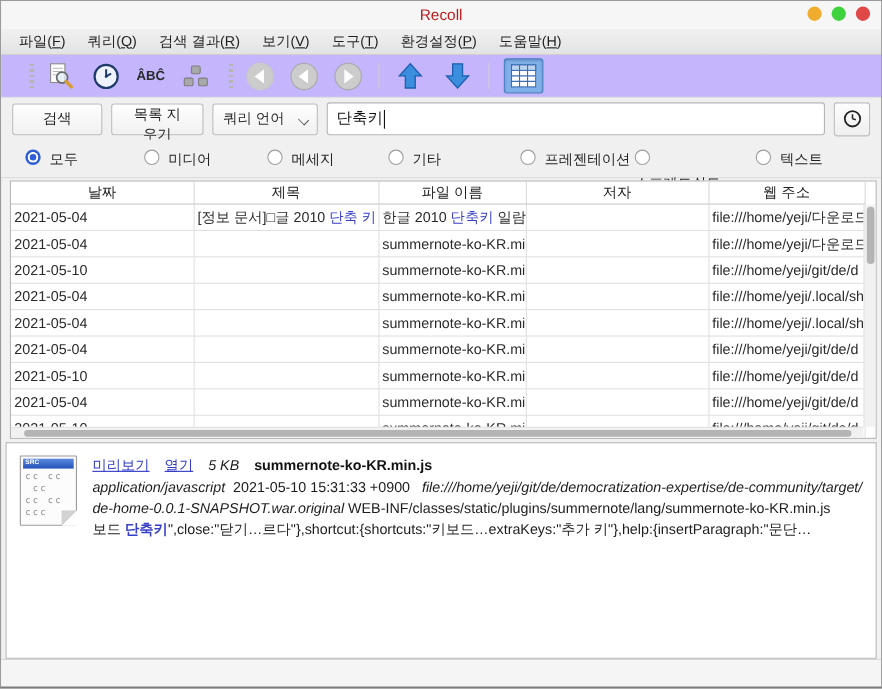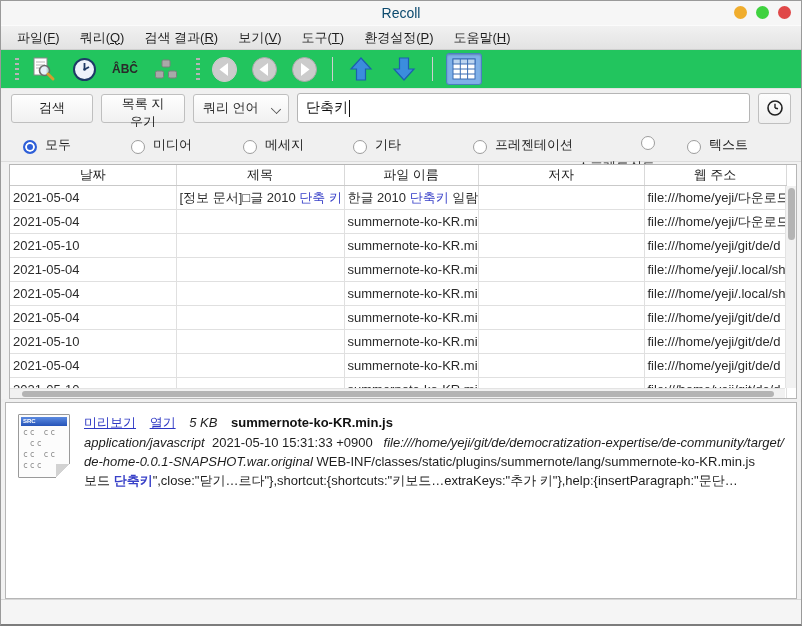--- a/index.html
+++ b/index.html
@@ -10,32 +10,32 @@
     background: #f2f2f2;
     border: 1px solid #9a9a9a;
     border-bottom: 2px solid #7c7c7c;
     overflow: hidden;
     position: relative;
     color: #2b2b2b;
   }
   
   .titlebar { height: 24px; background: #f6f6f6; position: relative;
     display: flex; align-items: center; justify-content: center; }
-  .titlebar .title { font-size: 14px; color: #0c4a6e; }
+  .titlebar .title { font-size: 14px; color: #b91c1c; }
   .win-controls { position: absolute; right: 10px; top: 5px; display: flex; gap: 9px; }
   .win-dot { width: 13px; height: 13px; border-radius: 50%; }
   
   .menubar { height: 25px; background: linear-gradient(#f1f1f1,#e3e3e3);
     border-top: 1px solid #fbfbfb; border-bottom: 1px solid #cfcfcf;
     display: flex; align-items: center; padding: 0 6px; }
   .menu-item { font-size: 13px; padding: 3px 10px; color: #1f1f1f; cursor: default; }
   .menu-item u { text-decoration: underline; }
   
-  .toolbar { height: 39px; background: #22c55e; border-bottom: 1px solid #e2e2e2;
-    display: flex; align-items: center; padding: 0 8px; }
+  .toolbar { height: 39px; background: #c4b5fd; border-bottom: 1px solid #e2e2e2;
+    display: flex; align-items: center; padding: 0 20px; }
   .grip { width: 4px; height: 22px; margin: 0 6px;
     background-image: repeating-linear-gradient(to bottom,#b5b5b5 0 2px,transparent 2px 5px); }
   .vsep { width: 1px; height: 24px; background: #cfcfcf; margin: 0 10px; }
   .tbtn { width: 30px; height: 30px; display: flex; align-items: center; justify-content: center;
     margin: 0 3px; border-radius: 3px; }
   .tbtn.active { background: #7fb0e8; border: 1px solid #4a7fc0;
     box-shadow: inset 0 1px 2px rgba(0,0,40,.25); width: 36px; height: 32px; }
   .abc { font-size: 12px; font-weight: bold; color: #2a2a2a; letter-spacing: 0px; }
   
   .searchrow { height: 38px; background: #f0f0f0; display: flex; align-items: center;
@@ -54,21 +54,21 @@
   .searchbox { flex: 1; height: 30px; background: #fff; border: 1px solid #b5b5b5;
     border-radius: 3px; display: flex; align-items: center; padding: 0 8px;
     font-size: 14px; color: #111; }
   .caret { width: 1px; height: 17px; background: #111; margin-left: 1px; }
   .histbtn { width: 33px; height: 31px; background: linear-gradient(#fdfdfd,#efefef);
     border: 1px solid #bfbfbf; border-radius: 3px; display:flex; align-items:center;
     justify-content:center; }
   
   .filterrow { height: 35px; background: #f0f0f0; position: relative;
     border-bottom: 1px solid #dcdcdc; }
-  .radio { position: absolute; top: 9px; display: flex; align-items: flex-end; gap: 8px;
+  .radio { position: absolute; top: 9px; display: flex; align-items: flex-start; gap: 8px;
     font-size: 13px; color: #1f1f1f; }
   .rdot { width: 14px; height: 14px; border-radius: 50%; background: #fff;
     border: 1px solid #9d9d9d; position: relative; }
   .rdot.on { border: 2px solid #2e5fd8; background: #2e5fd8; box-shadow: inset 0 0 0 2px #fff; }
   
   .results-area { position: relative; margin: 2px 4px 0 8px; height: 235px;
     background: #fff; border: 1px solid #b6b6b6; overflow: hidden; }
   table.results { border-collapse: collapse; table-layout: fixed; width: 776px; }
   table.results th { font-size: 13px; font-weight: normal; color: #222; height: 20px;
     border-right: 1px solid #d9d9d9; border-bottom: 1px solid #c9c9c9; text-align: center;

